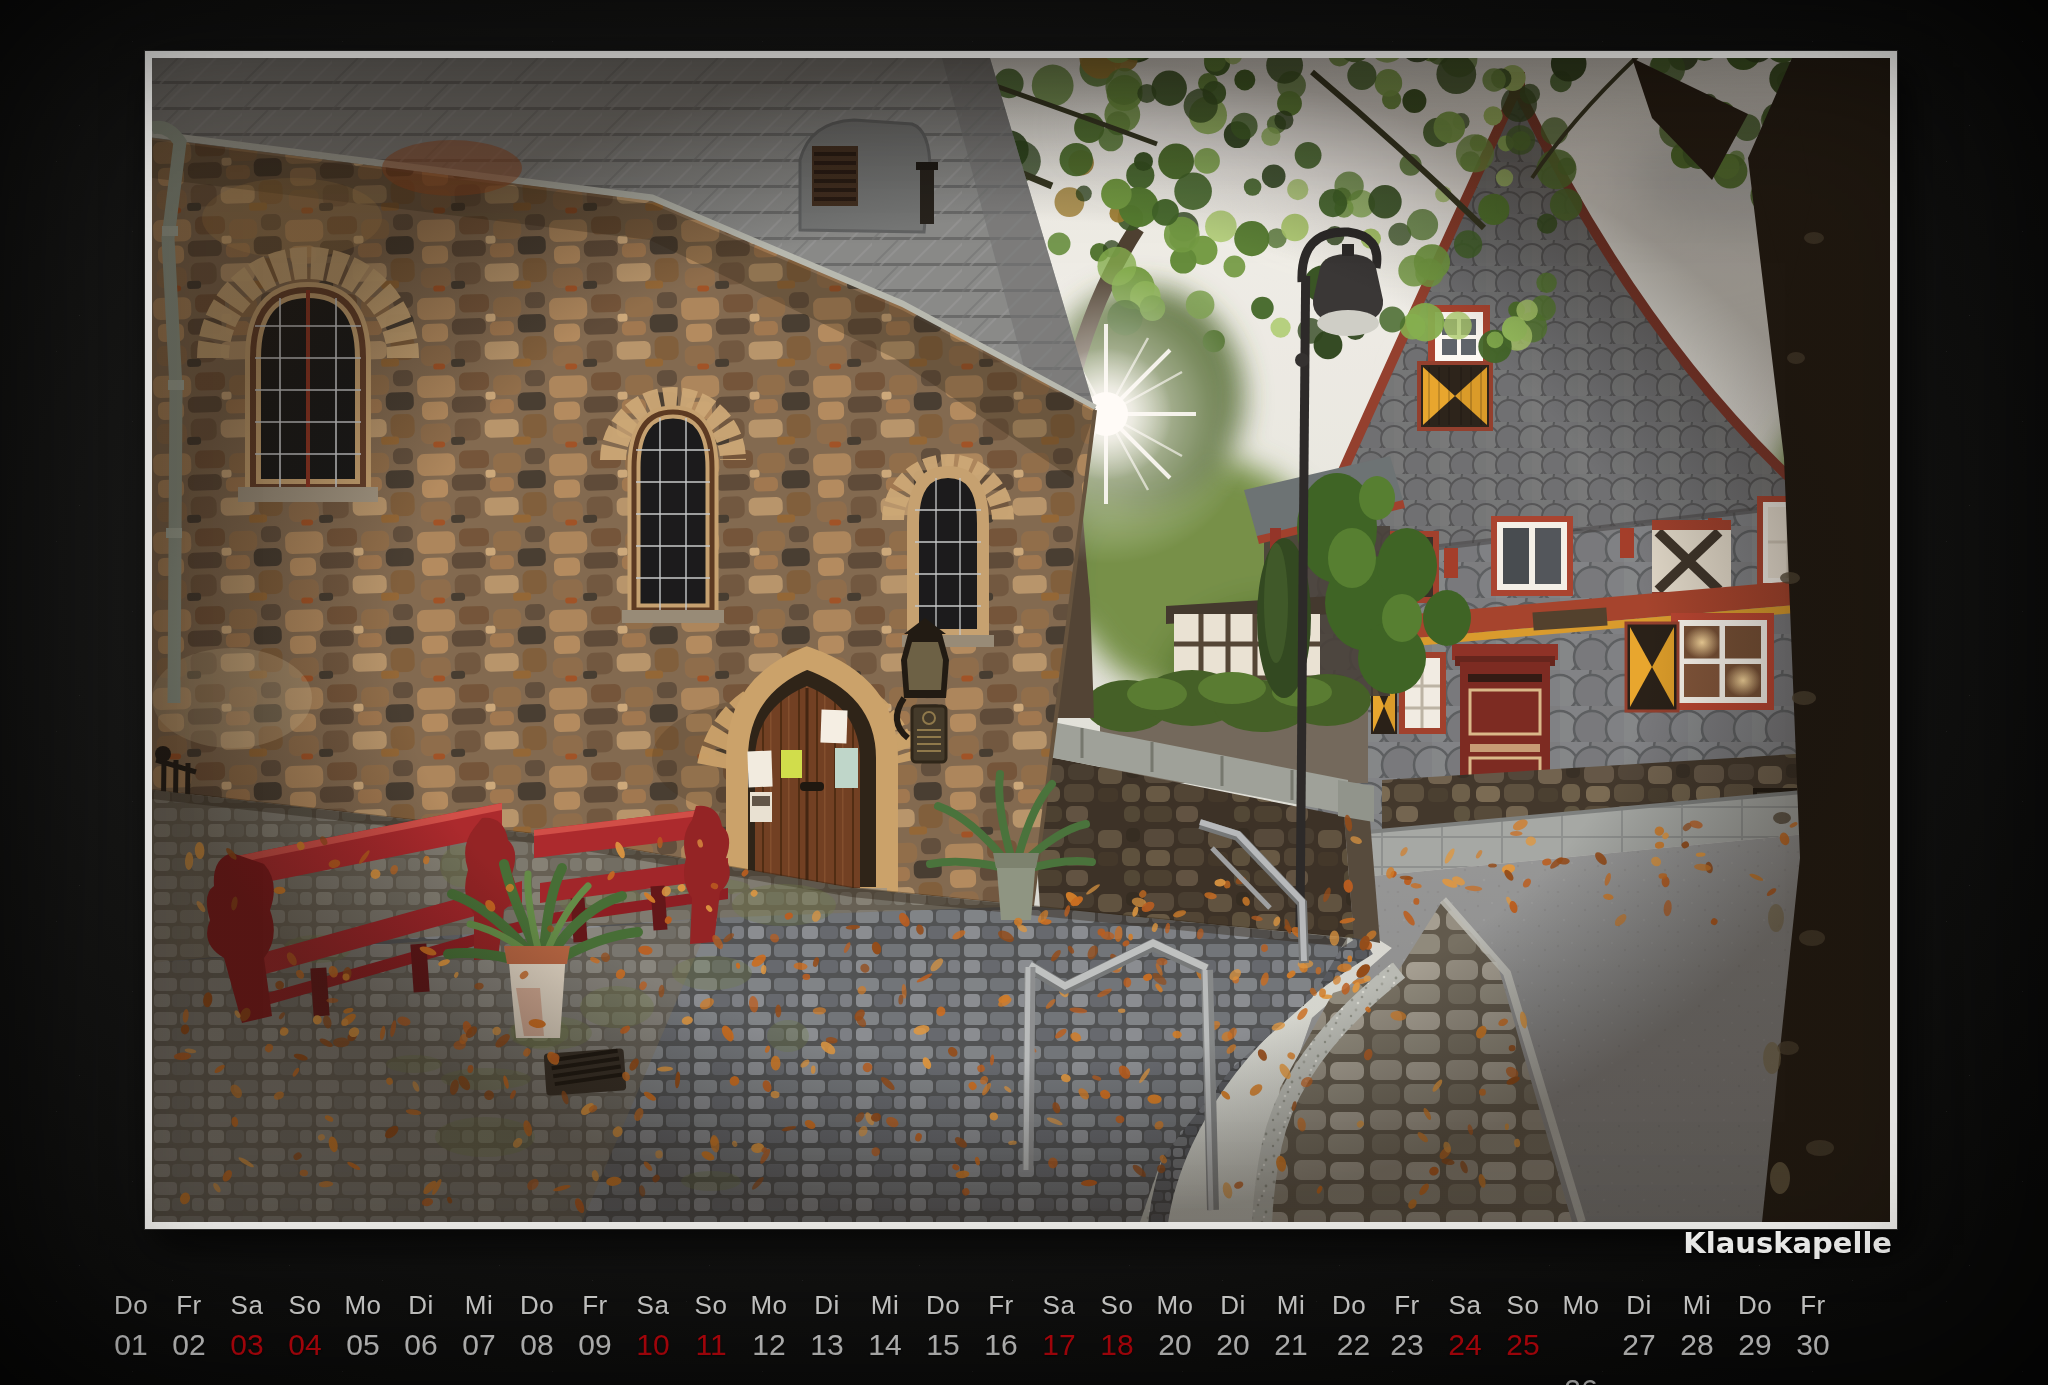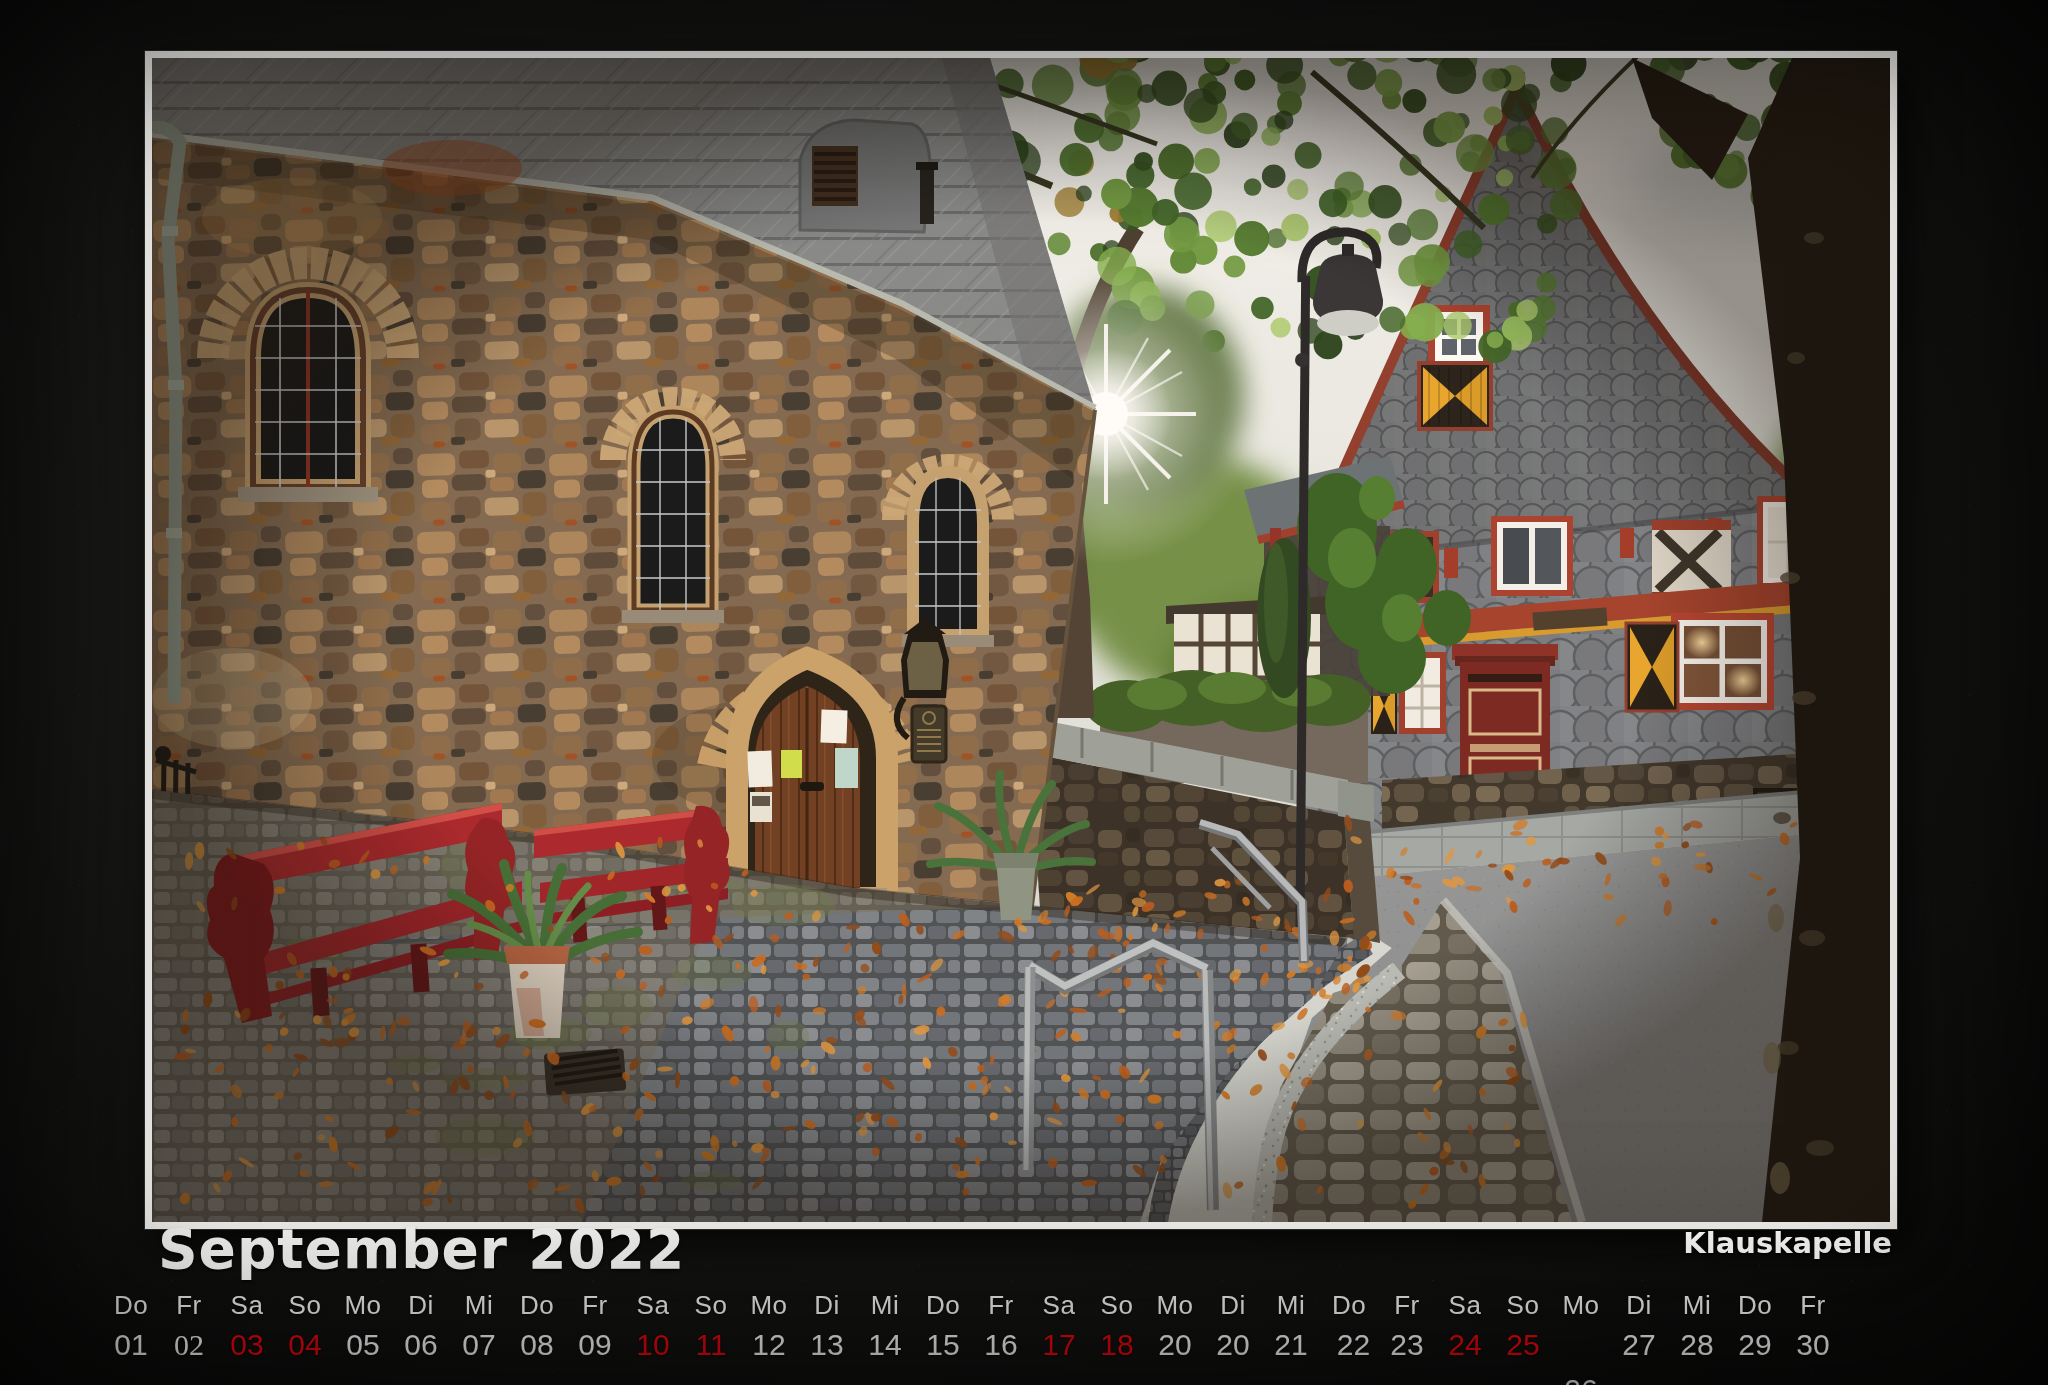--- a/index.html
+++ b/index.html
@@ -1500,32 +1500,31 @@
             <ellipse cx="1628" cy="1120" rx="10" ry="16"></ellipse>
           </g>
         </g>
 
         <rect x="0" y="0" width="1738" height="1164" fill="#ffb45a" opacity=".05"></rect>
         <rect x="0" y="0" width="1738" height="1164" fill="url(#vigG)"></rect>
       </g>
     </svg>
   </div>
 
-  <div id="cal-title">September 2022</div>
   <div id="cal-caption">Klauskapelle</div>
 
   <div id="day-grid">
     <div class="day-cell">
       <span class="wd" style="color: rgb(236, 236, 234);">Do</span>
       <span class="dt" style="color: rgb(242, 242, 241);">01</span>
     </div>
 
     <div class="day-cell">
       <span class="wd" style="color: rgb(236, 236, 234);">Fr</span>
-      <span class="dt" style="color: rgb(242, 242, 241); font-family: Liberation Serif, serif;">02</span>
+      <span class="dt" style="color: rgb(242, 242, 241);">02</span>
     </div>
 
     <div class="day-cell">
       <span class="wd" style="color: rgb(236, 236, 234);">Sa</span>
       <span class="dt" style="color: rgb(226, 7, 15);">03</span>
     </div>
 
     <div class="day-cell">
       <span class="wd" style="color: rgb(236, 236, 234);">So</span>
       <span class="dt" style="color: rgb(226, 7, 15);">04</span>

